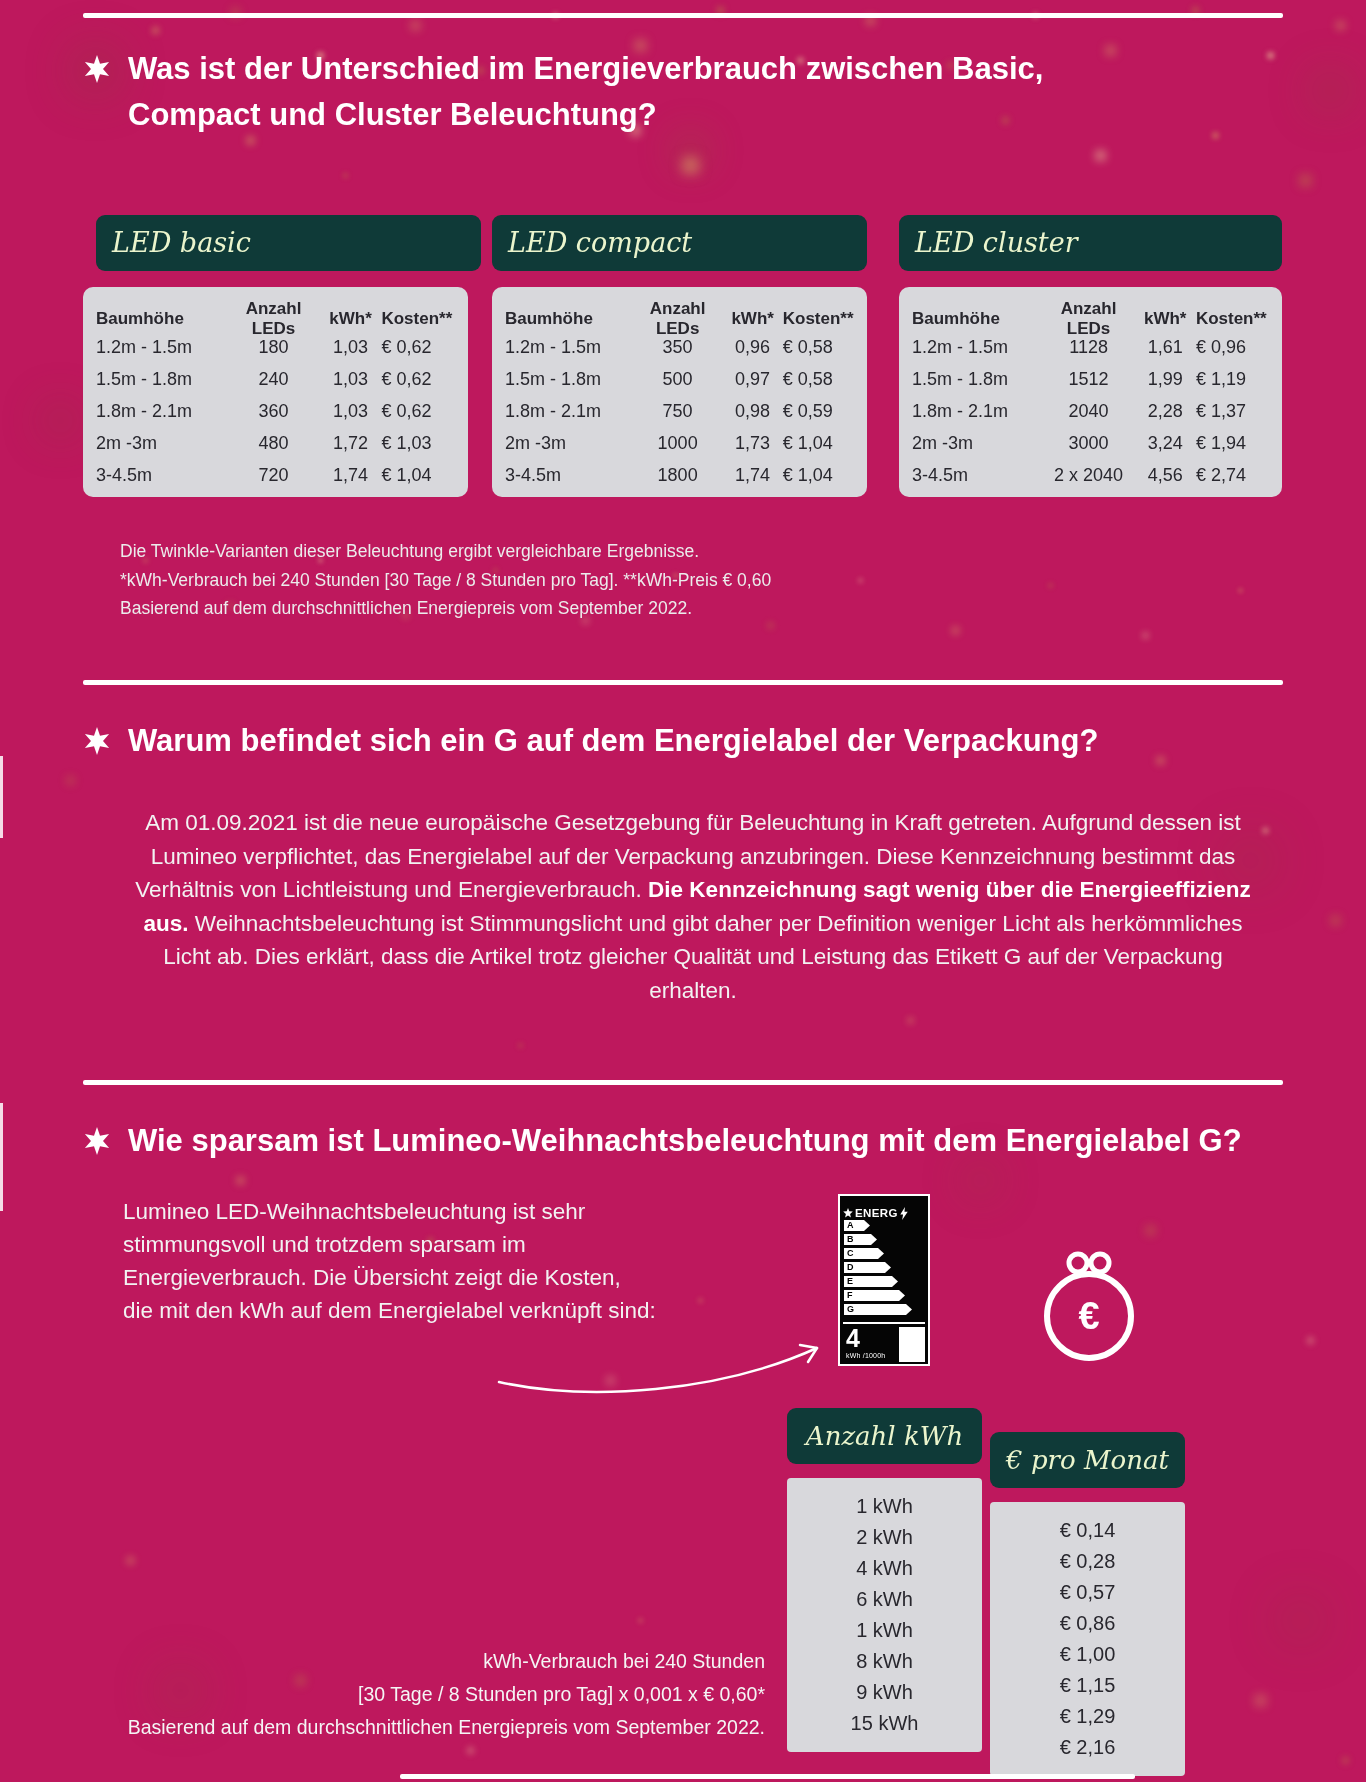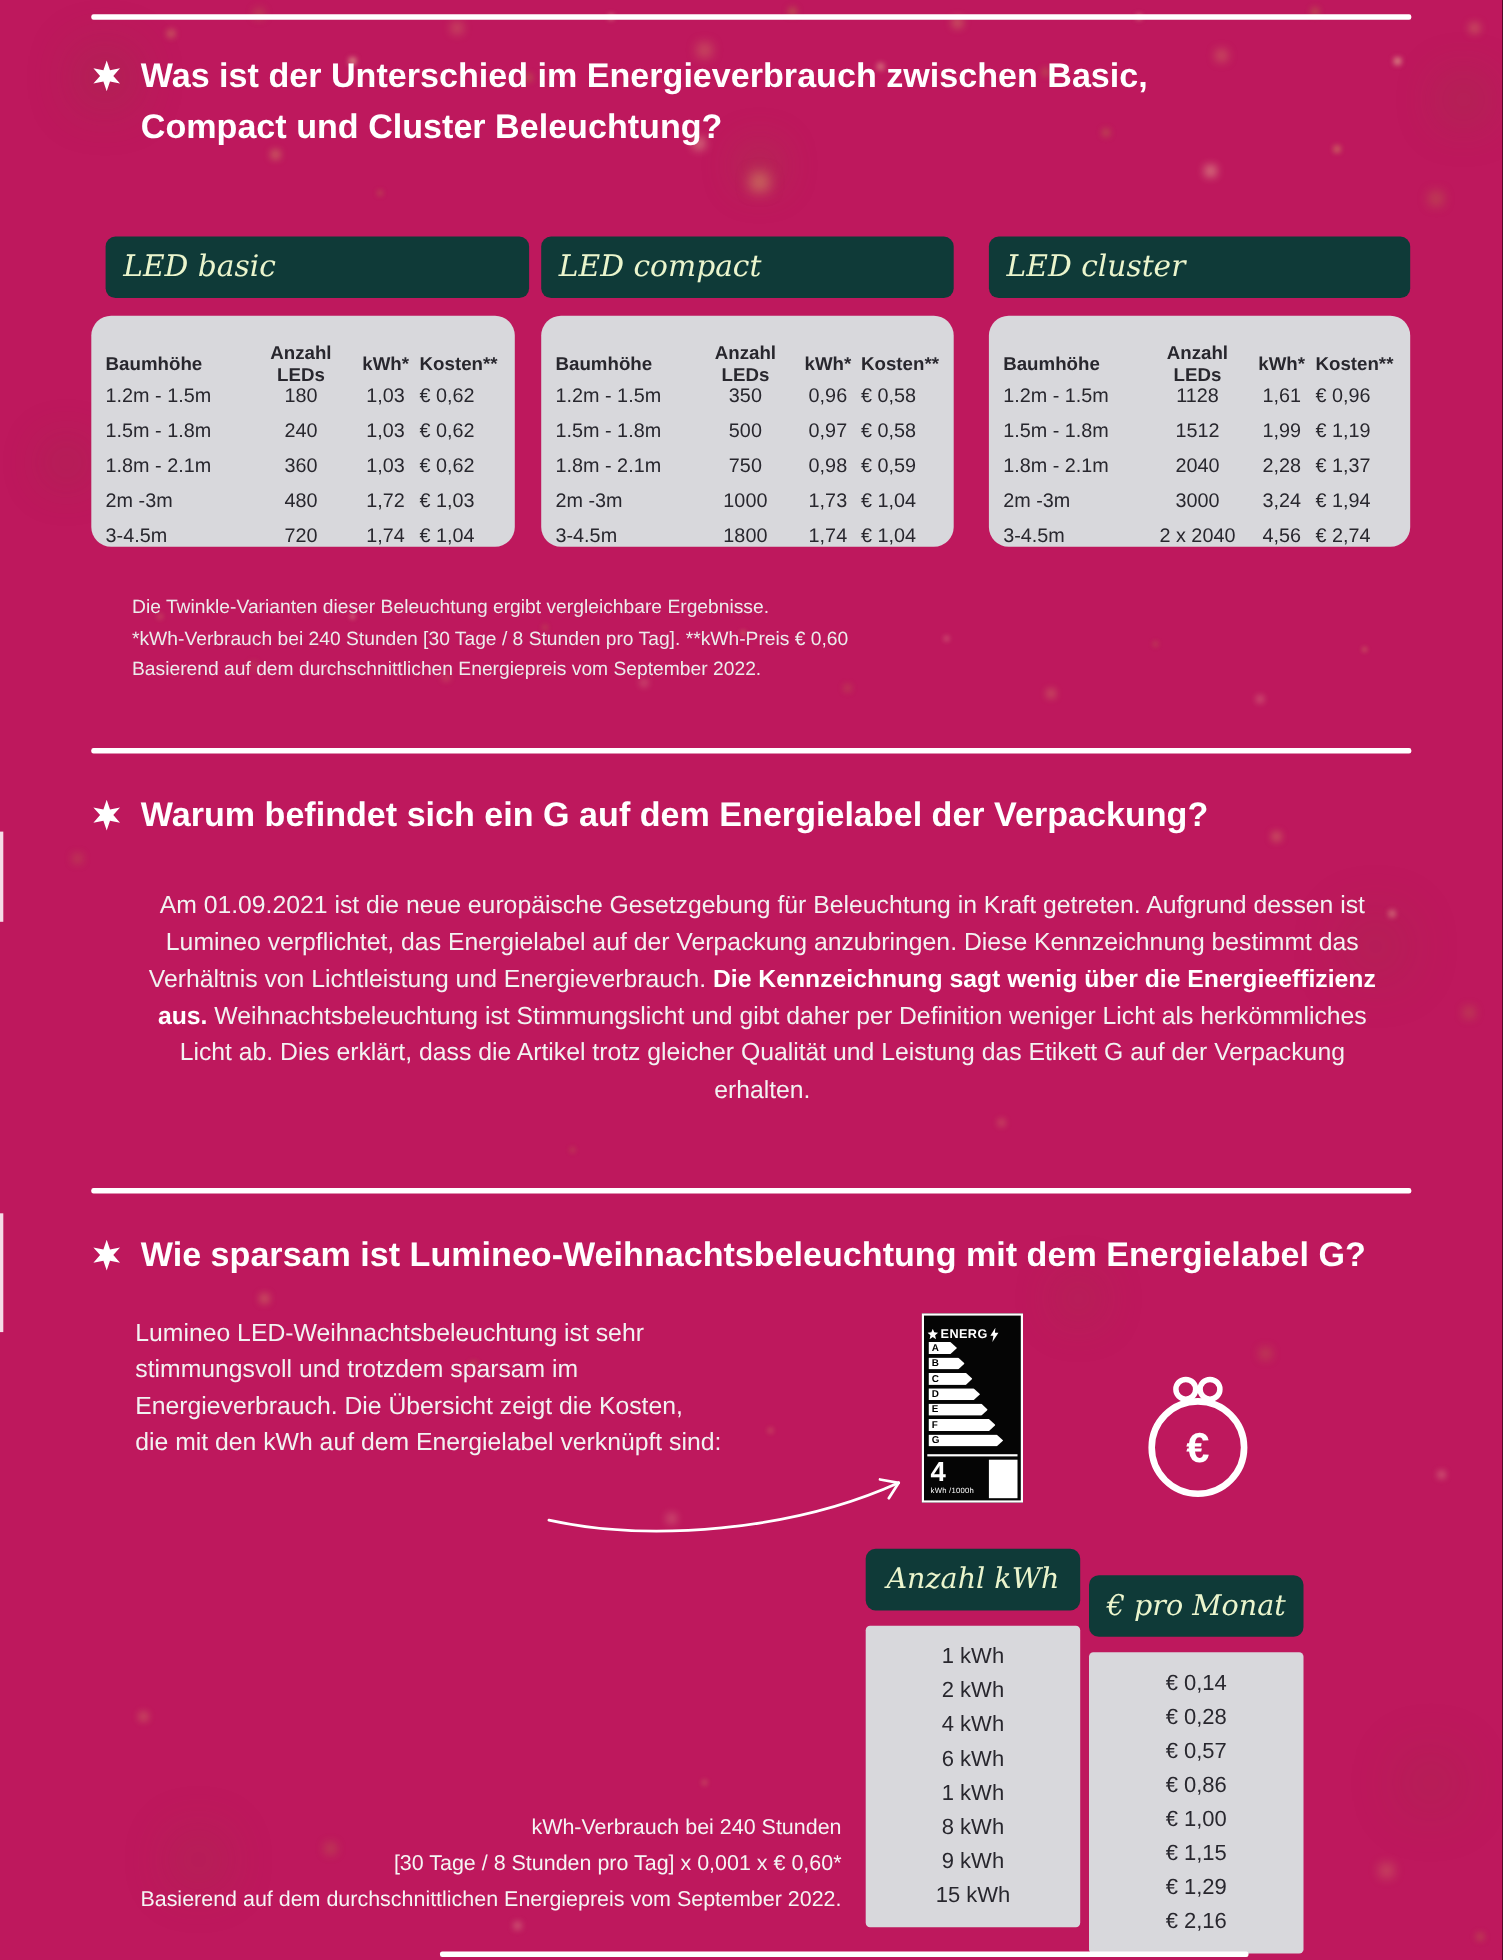--- a/index.html
+++ b/index.html
@@ -50,21 +50,21 @@
   .edge-tick{position:absolute;left:0;width:3px;background:#fff;opacity:.85;}
   
   .sec-heading{position:absolute;left:128px;font-size:31px;font-weight:bold;line-height:46px;color:#fff;}
   .sec-heading .star{position:absolute;left:-46px;top:8px;}
   .h1pos{top:46px;} .h2pos{top:718px;} .h3pos{top:1118px;}
   
   .tealbox{position:absolute;height:56px;background:#0f3a38;border-radius:9px;}
   .teal-title{display:block;padding-left:16px;line-height:56px;font-family:"DejaVu Serif",serif;
     font-style:italic;font-size:27px;color:#ebf5cd;}
   .graybox{position:absolute;background:#d8d8dc;border-radius:18px;color:#28272e;}
-  .led-body{top:287px;height:210px;padding-top:24px;box-sizing:border-box;}
+  .led-body{top:287px;height:210px;padding-top:12px;box-sizing:border-box;border-radius:10px;}
   .t0h{left:83px;top:215px;width:385px;margin-left:13px;} .t0b{left:83px;width:385px;}
   .t1h{left:492px;top:215px;width:375px;} .t1b{left:492px;width:375px;}
   .t2h{left:899px;top:215px;width:383px;} .t2b{left:899px;width:383px;}
   .trow{display:grid;grid-template-columns:37% 25% 15% 23%;height:32px;align-items:center;font-size:18px;}
   .trow.thead{font-weight:bold;font-size:17px;}
   .c1{text-align:left;padding-left:13px;} .c2{text-align:center;} .c3{text-align:center;}
   .c4{text-align:left;padding-left:2px;}
   
   .footnote{position:absolute;font-size:17.5px;line-height:28.5px;color:#ececec;}
   .fn1{left:120px;top:537px;}

